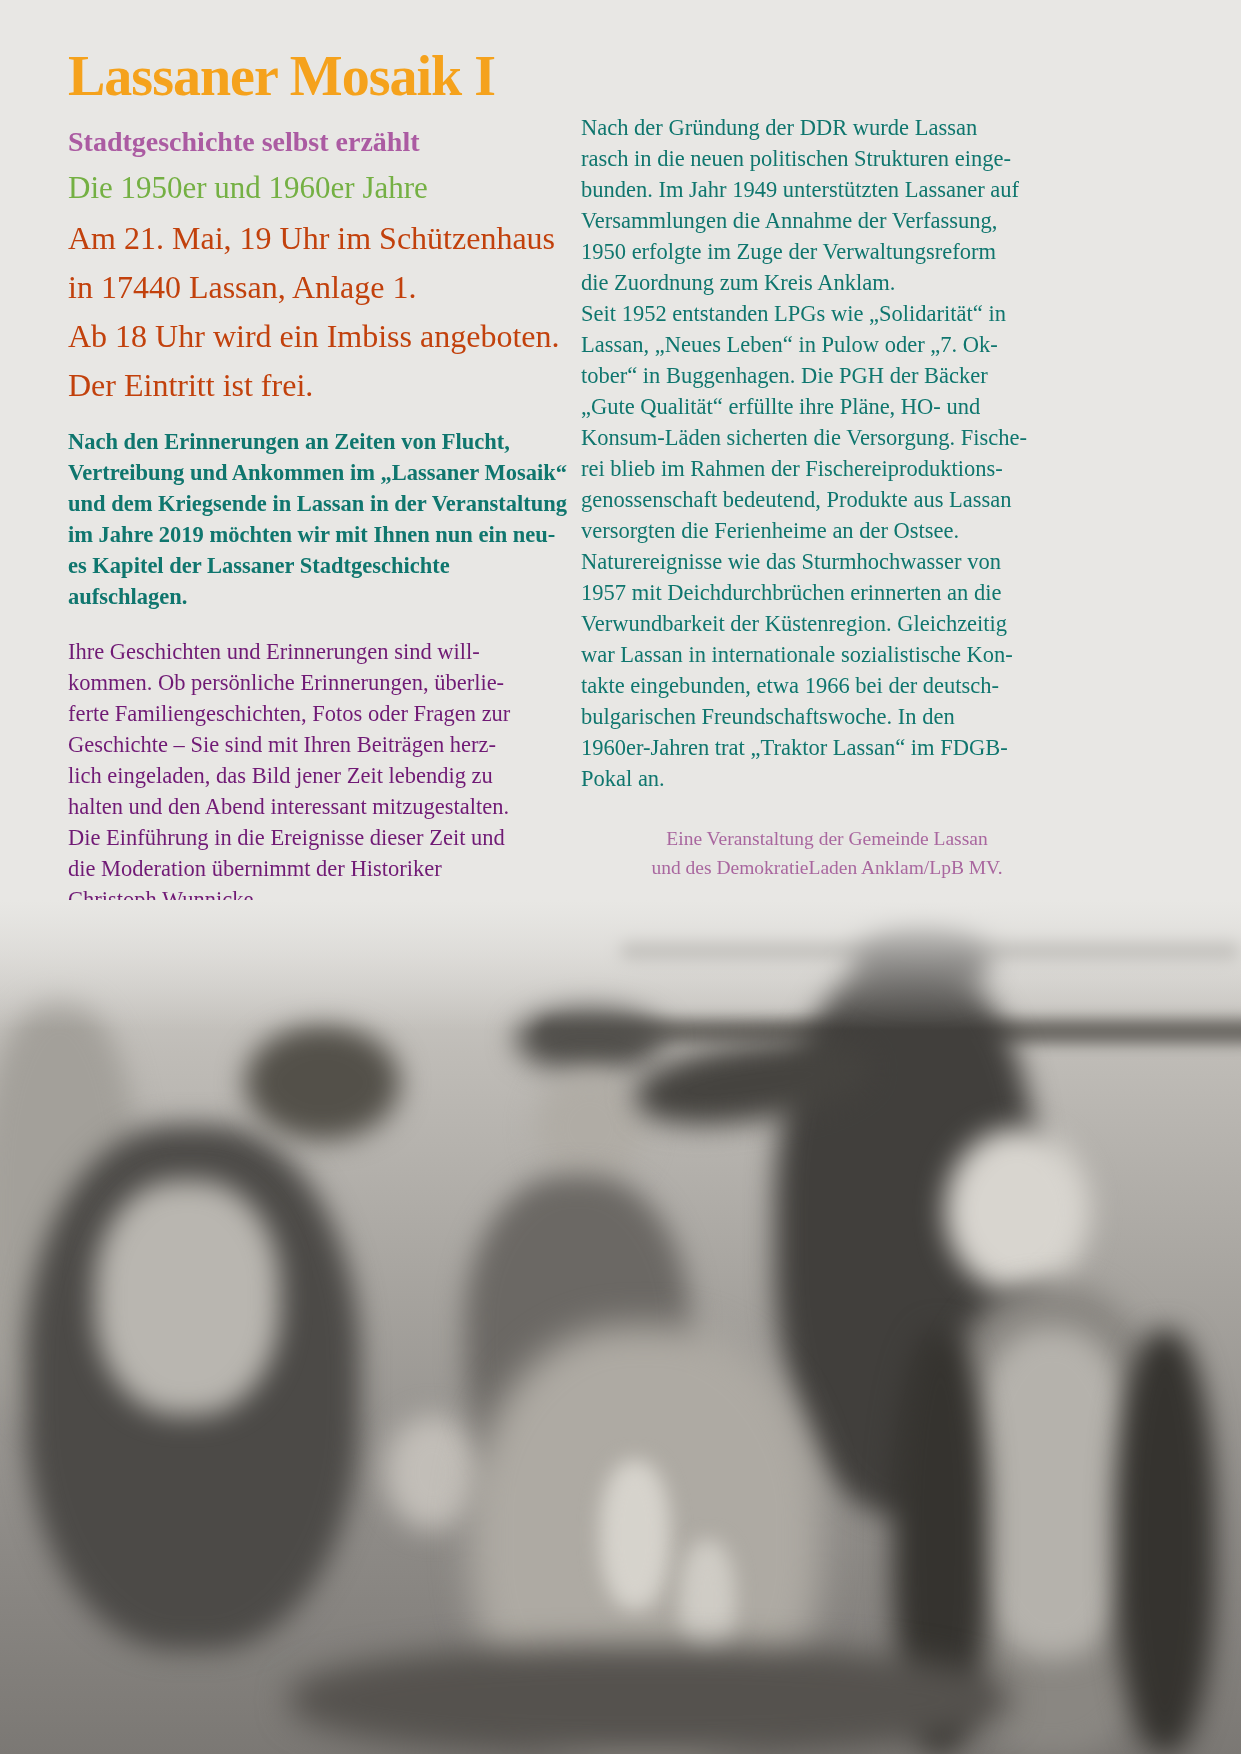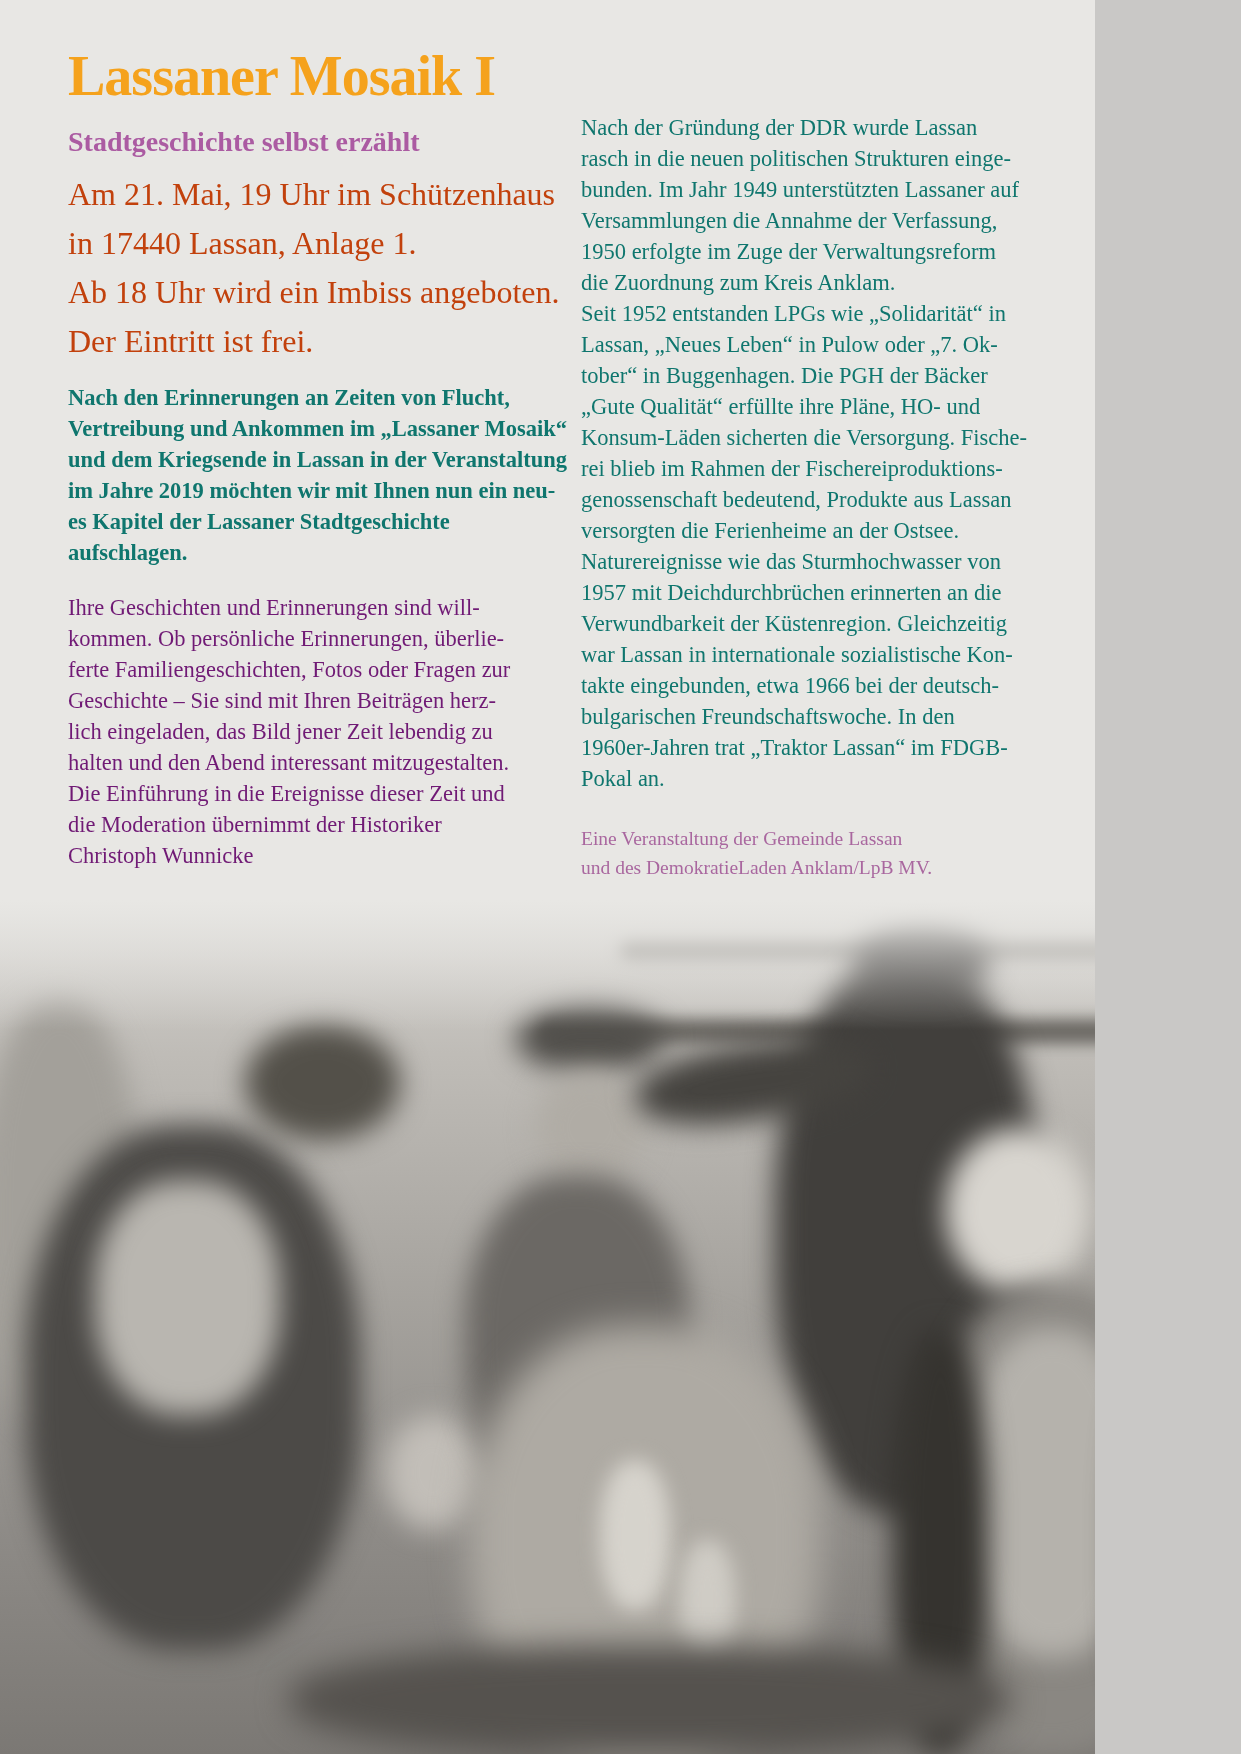--- a/index.html
+++ b/index.html
@@ -1,34 +1,34 @@
 <!DOCTYPE html>
 <html><head>
 <meta charset="utf-8">
 <style>
   html,body { margin:0; padding:0; background:#c9c8c6; }
   .poster {
-    position:relative; width:1095px; height:1754px;
+    position:relative; width:1241px; height:1754px;
     background:#e8e7e4; overflow:hidden;
     font-family:"Liberation Serif", serif;
     color:#262626;
   }
   
   .col-left { position:absolute; left:68px; top:46px; width:505px; }
   .col-right { position:absolute; left:581px; top:112px; width:492px; }
 
   .title { font-size:56px; font-weight:bold; color:#f5a21c; margin:0 0 20px 0; line-height:1.08; letter-spacing:-1px; }
   .subtitle { font-size:28px; font-weight:bold; color:#ab5ba2; margin:0 0 12px 0; }
   .period { font-size:31px; font-weight:normal; color:#74b043; margin:0 0 8px 0; }
   .event-lines { font-size:32px; color:#c2410c; line-height:49px; margin:0 0 16px 0; white-space:pre-line; }
   .para { font-size:22.5px; line-height:31px; margin:0; white-space:pre-line; }
   .para.black { color:#0f766e; }
   .para.blue  { color:#701a75; }
   .mb { margin-bottom:24px;font-weight:bold; }
-  .credit { font-size:19.5px; line-height:29px; color:#a9679f; text-align:left; margin-top:30px; white-space:pre-line; }
+  .credit { font-size:19.5px; line-height:29px; color:#a9679f; text-align:center; margin-top:30px; white-space:pre-line; }
 
   
   .photo {
     position:absolute; left:0; top:900px; width:1241px; height:854px; overflow:hidden;
     background:linear-gradient(180deg,#d6d4d0 0%,#bfbcb7 18%,#a7a49f 45%,#8d8a86 75%,#7b7874 100%);
   }
   .photo::before{
     content:""; position:absolute; left:0; top:0; right:0; height:130px; z-index:6;
     background:linear-gradient(180deg,#e8e7e4 0%, rgba(232,231,228,0) 100%);
   }
@@ -59,20 +59,21 @@
   [data-name="poster"] * { box-sizing:border-box; }
 </style>
 </head>
 <body>
 
 <div class="poster" data-name="poster">
 
   <div class="col-left" data-name="left-column">
     <h1 class="title" data-name="page-title">Lassaner Mosaik I</h1>
     <h2 class="subtitle" data-name="subtitle">Stadtgeschichte selbst erzählt</h2>
+    <h3 class="period" data-name="period-line">Die 1950er und 1960er Jahre</h3>
     <div class="event-lines" data-name="event-details">Am 21. Mai, 19 Uhr im Schützenhaus
 in 17440 Lassan, Anlage 1.
 Ab 18 Uhr wird ein Imbiss angeboten.
 Der Eintritt ist frei.</div>
     <p class="para black mb" data-name="intro-paragraph">Nach den Erinnerungen an Zeiten von Flucht,
 Vertreibung und Ankommen im „Lassaner Mosaik“
 und dem Kriegsende in Lassan in der Veranstaltung
 im Jahre 2019 möchten wir mit Ihnen nun ein neu-
 es Kapitel der Lassaner Stadtgeschichte aufschlagen.</p>
     <p class="para blue" data-name="invitation-paragraph">Ihre Geschichten und Erinnerungen sind will-

